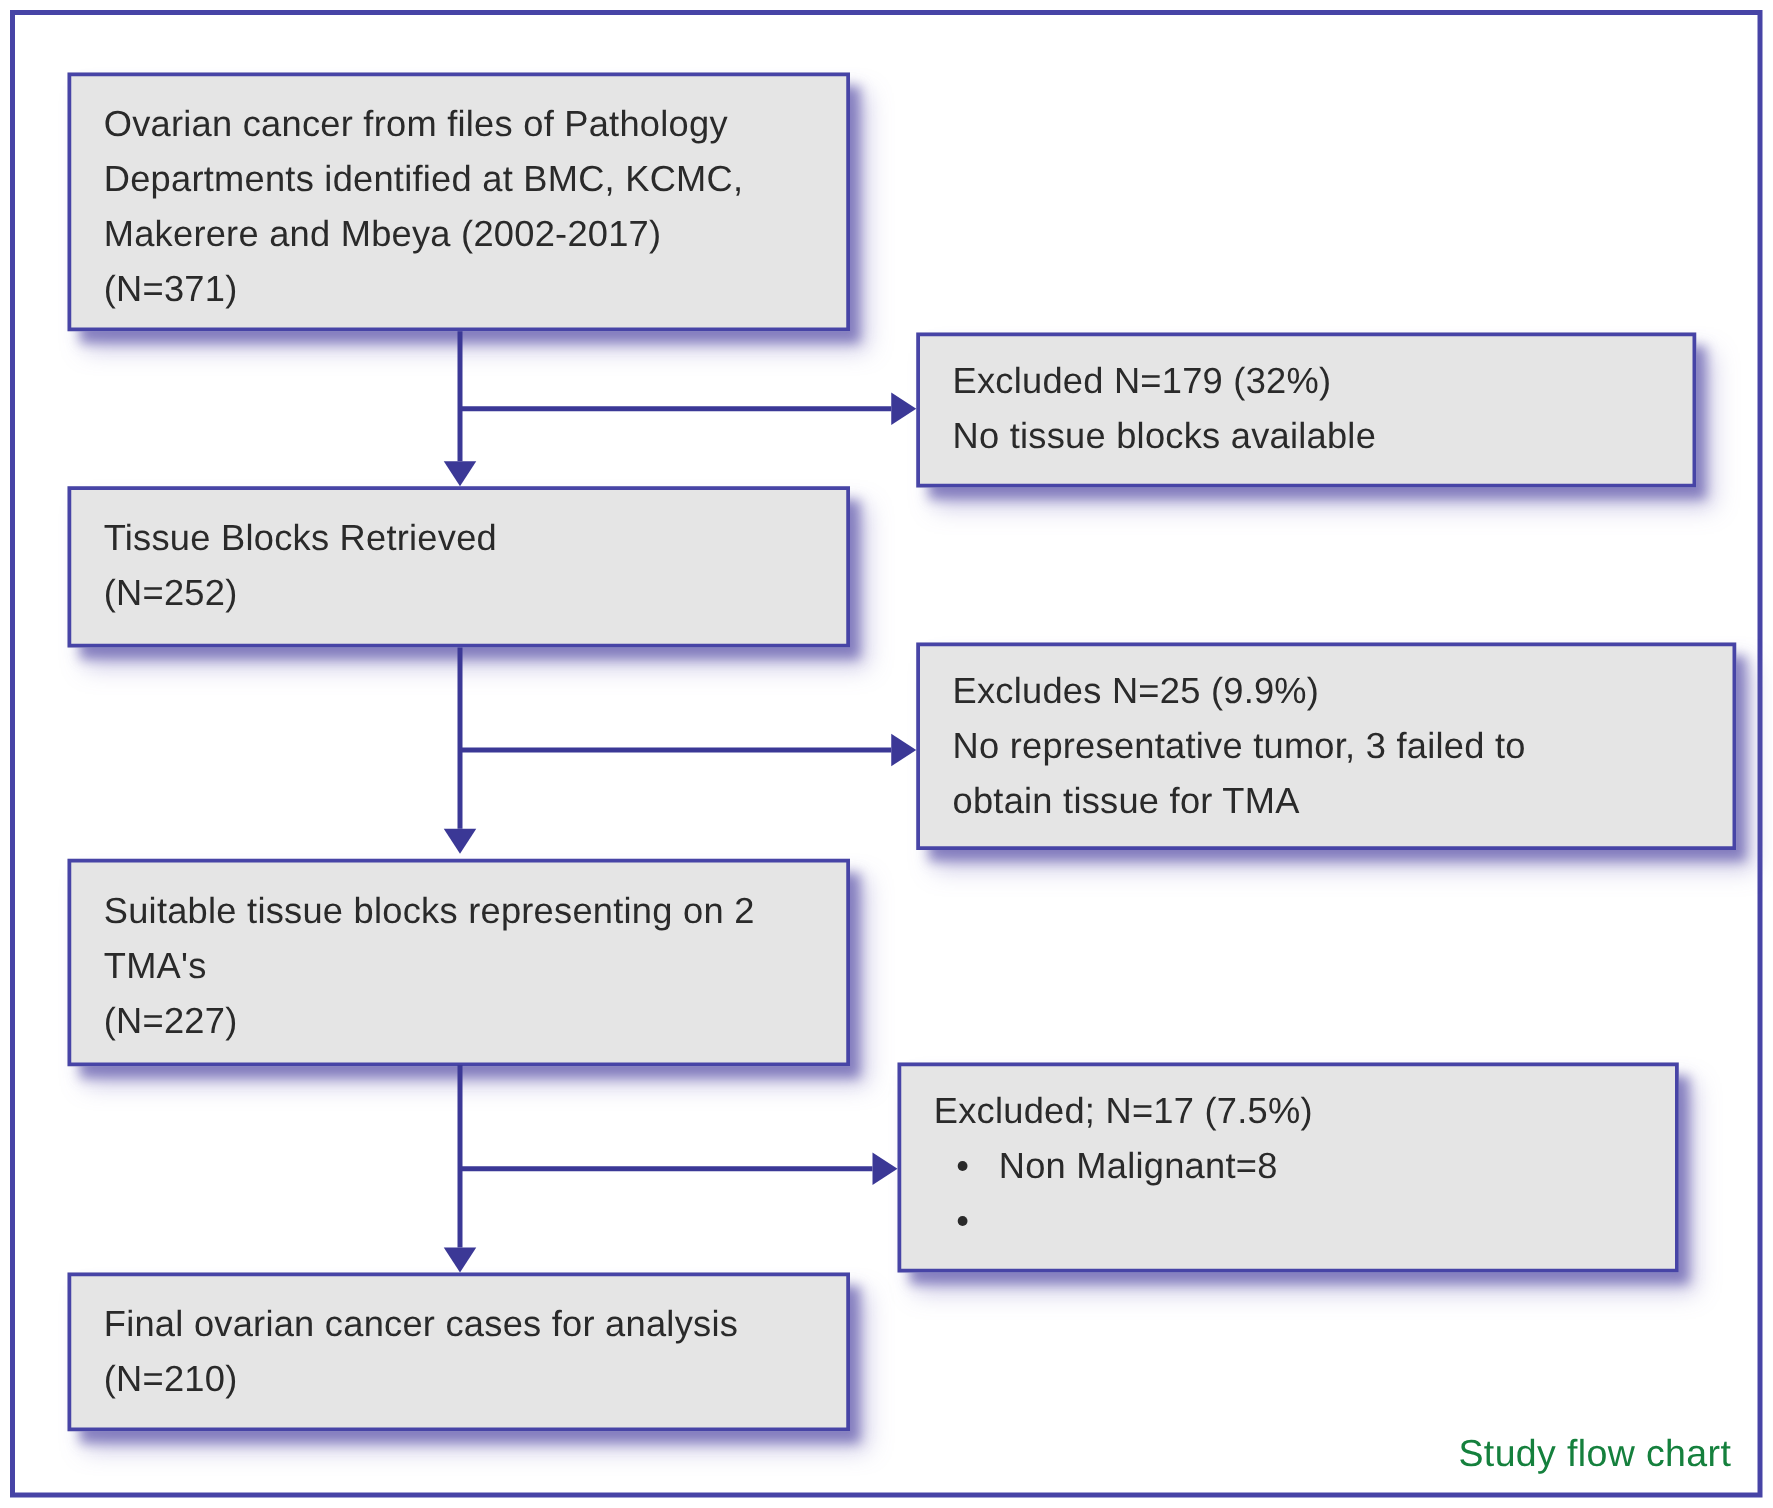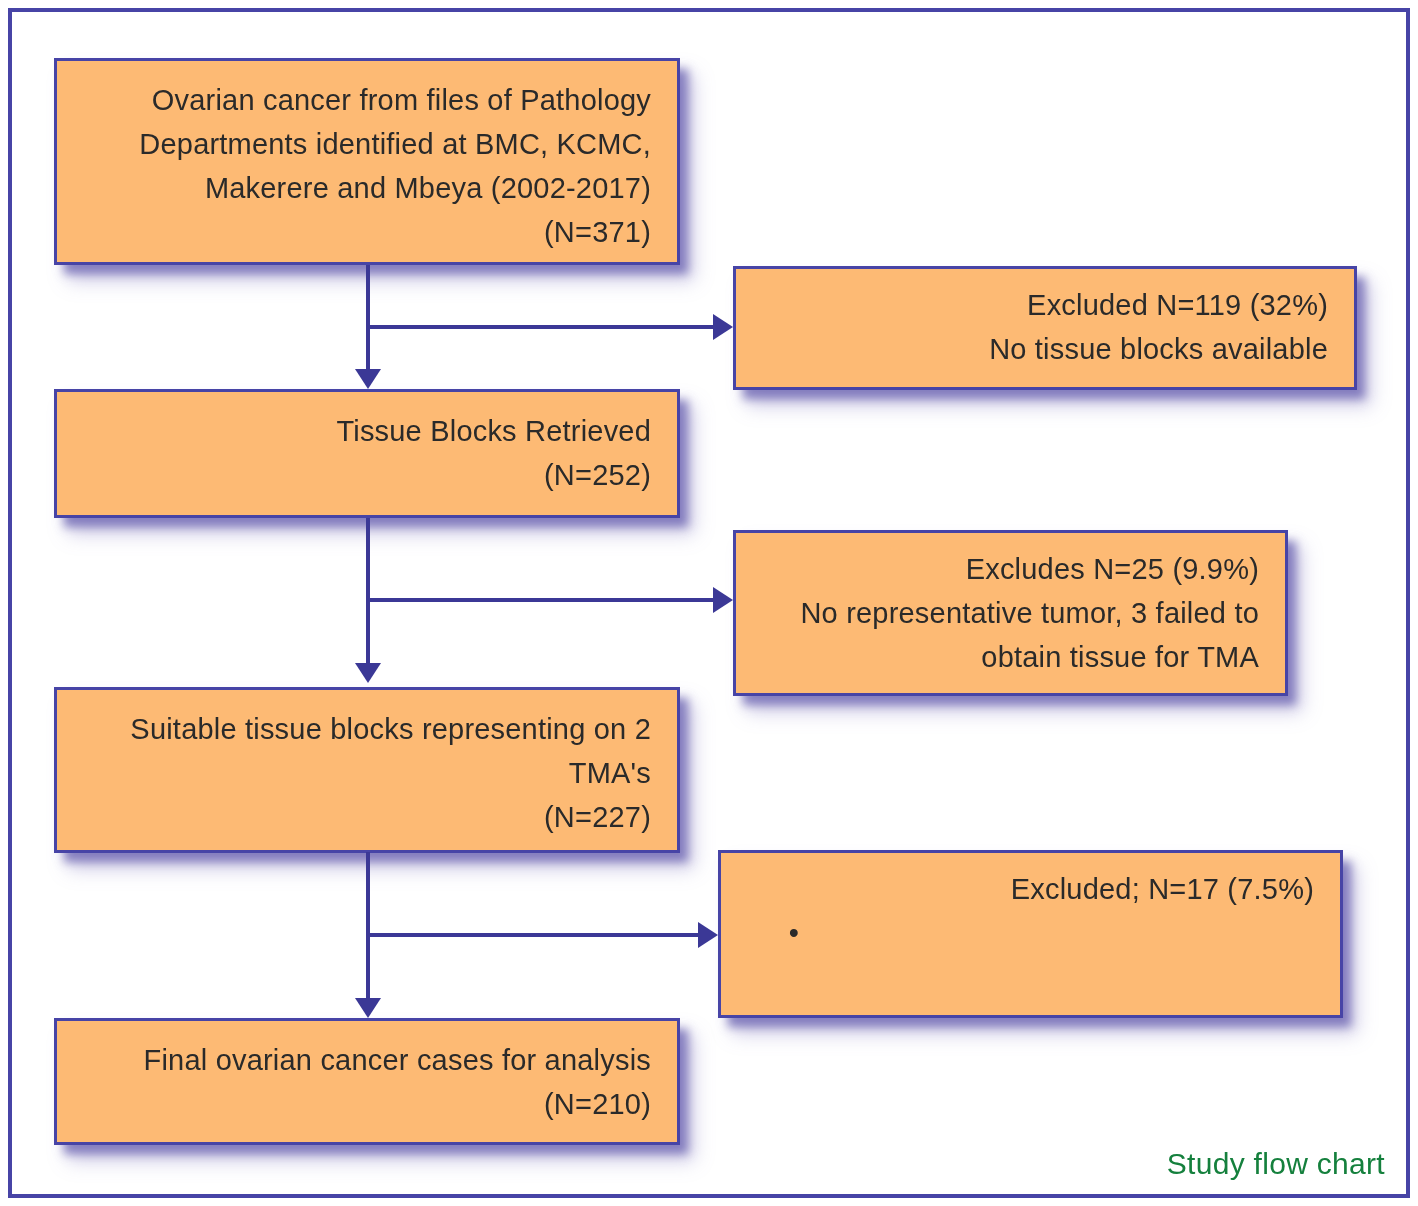--- a/index.html
+++ b/index.html
@@ -14,25 +14,24 @@
     width:1418px;height:1206px;position:relative;overflow:hidden;
     font-family:"Liberation Sans","DejaVu Sans",sans-serif;
     color:var(--ink);
   }
   .frame{
     position:absolute;left:8px;top:8px;width:1394px;height:1182px;
     border:4px solid var(--border);
     background:transparent;
   }
   .box{
-    position:absolute;background:#fdba74;
+    position:absolute;background:#e5e5e5;
     border:3px solid var(--border);
     box-shadow:9px 10px 9px -1px var(--shadow), 14px 16px 18px 0 var(--shadow-soft);
     box-sizing:border-box;
-    text-align:right;
   }
   .box-text{
     white-space:pre-line;
     font-size:29px;line-height:44px;font-weight:400;
     padding:17px 26px;
     letter-spacing:0.2px;
   }
   .excl-title{
     font-size:29px;line-height:44px;padding:14px 26px 0 26px;letter-spacing:0.2px;
     white-space:pre-line;
@@ -83,32 +82,36 @@
 TMA's
 (N=227)</div>
 </div>
 
 <div class="box" style="left:54px;top:1018px;width:626px;height:127px">
   <div class="box-text">Final ovarian cancer cases for analysis
 (N=210)</div>
 </div>
 
 <div class="box" style="left:733px;top:266px;width:624px;height:124px">
-  <div class="box-text" style="padding-top:14px">Excluded N=119 (32%)
+  <div class="box-text" style="padding-top:14px">Excluded N=179 (32%)
 No tissue blocks available</div>
 </div>
 
-<div class="box" style="left:733px;top:530px;width:555px;height:166px">
+<div class="box" style="left:733px;top:514px;width:656px;height:166px">
   <div class="box-text" style="padding-top:14px">Excludes N=25 (9.9%)
 No representative tumor, 3 failed to
 obtain tissue for TMA</div>
 </div>
 
 <div class="box" style="left:718px;top:850px;width:625px;height:168px">
   <div class="excl-title">Excluded; N=17 (7.5%)</div>
+  <div class="bullet-row">
+    <span class="bullet-dot"></span>
+    <span>Non Malignant=8</span>
+  </div>
   <div class="bullet-row">
     <span class="bullet-dot"></span>
   </div>
 </div>
 
 <div class="vline" style="left:366px;top:265px;height:104px"></div>
 <div class="arrow-down" style="left:355px;top:369px"></div>
 <div class="hline" style="left:368px;top:325px;width:345px"></div>
 <div class="arrow-right" style="left:713px;top:314px"></div>
 

